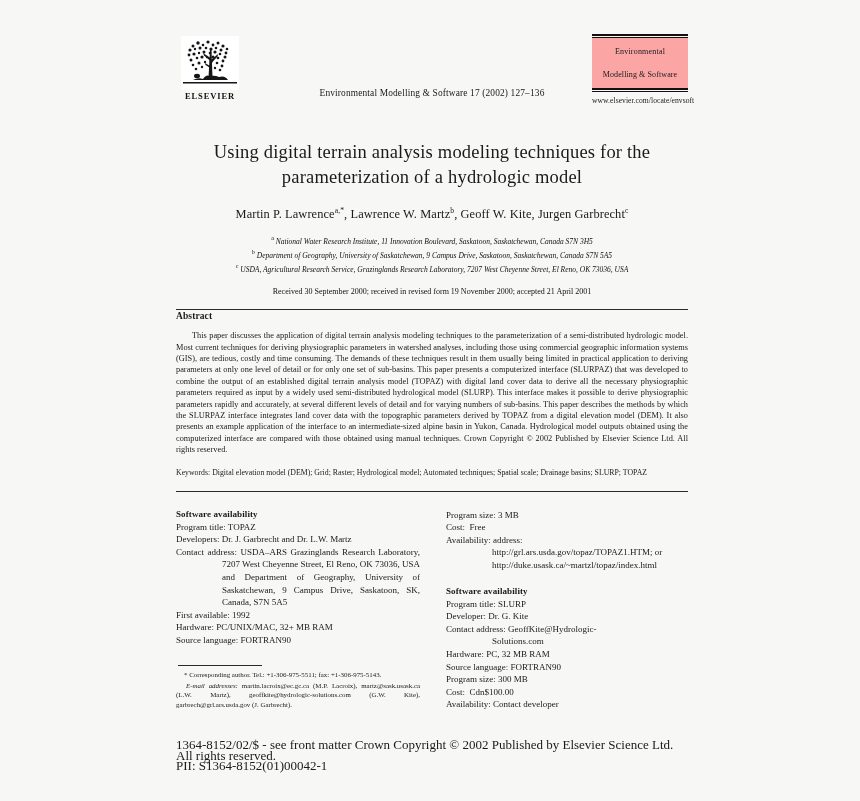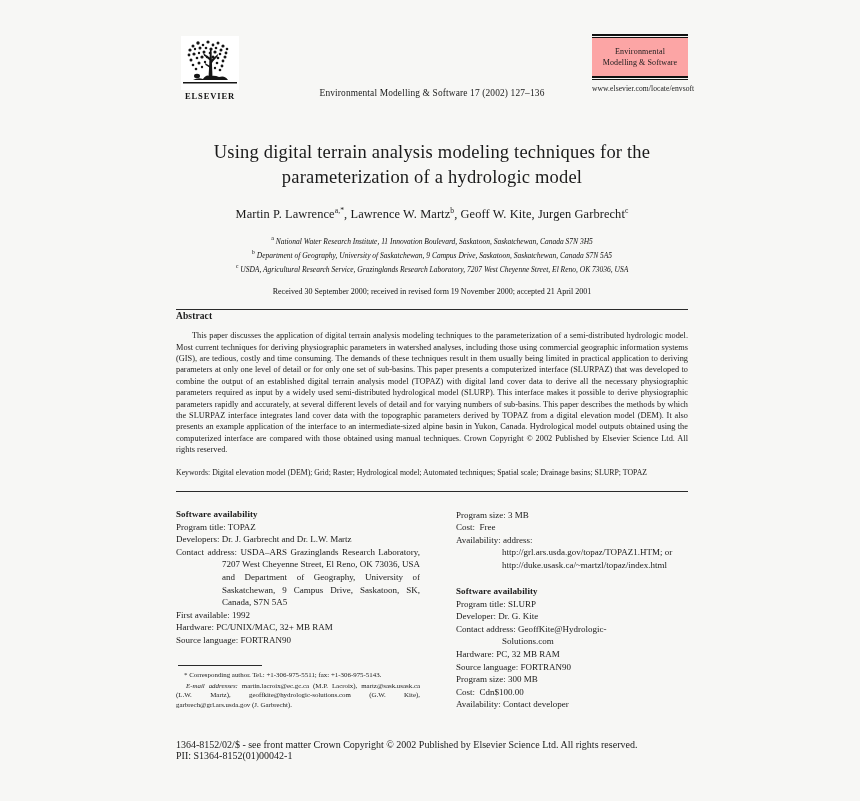--- a/index.html
+++ b/index.html
@@ -74,21 +74,21 @@
   .mb-rule-thin { height: 0.9px; background: #111; margin-top: 1.6px; }
   .mb-inner {
     padding: 9px 2px 8px 2px;
     text-align: center;
     font-size: 8px;
     line-height: 10.5px;
     color: #1a1a1a;
     background: #fca5a5;
   }
   .mb-inner .l1 { letter-spacing: 0.2px; }
-  .mb-inner .l2 { letter-spacing: 0.1px; }
+  .mb-inner .l2 { letter-spacing: 0.1px; margin-top: 12px; }
   .mb-url {
     text-align: center;
     font-size: 7.6px;
     margin-top: 4px;
     color: #1a1a1a;
     letter-spacing: 0.05px;
   }
 
   
   .title {
@@ -155,21 +155,21 @@
     line-height: 11px;
     text-align: justify;
     margin-top: 11px;
   }
   .keywords .kw-label { }
 
   
   .cols {
     margin-top: 17px;
     display: flex;
-    gap: 36px;
+    gap: 26px;
   }
   .col { width: 244px; }
   .avail-head {
     font-size: 9px;
     font-weight: bold;
     letter-spacing: 0.1px;
     margin-bottom: 2px;
   }
   .avail-line {
     font-size: 9px;
@@ -206,21 +206,21 @@
     margin-top: 2px;
   }
   .footnote .em { font-style: italic; }
 
   
   .copyright {
     position: absolute;
     left: 176px;
     top: 740px;
     width: 512px;
-    font-size: 10px;
+    font-size: 13px;
     line-height: 10.5px;
     color: #1a1a1a;
   }
 </style>
 </head>
 <body>
 
 <div class="page">
   <div class="content">
 

